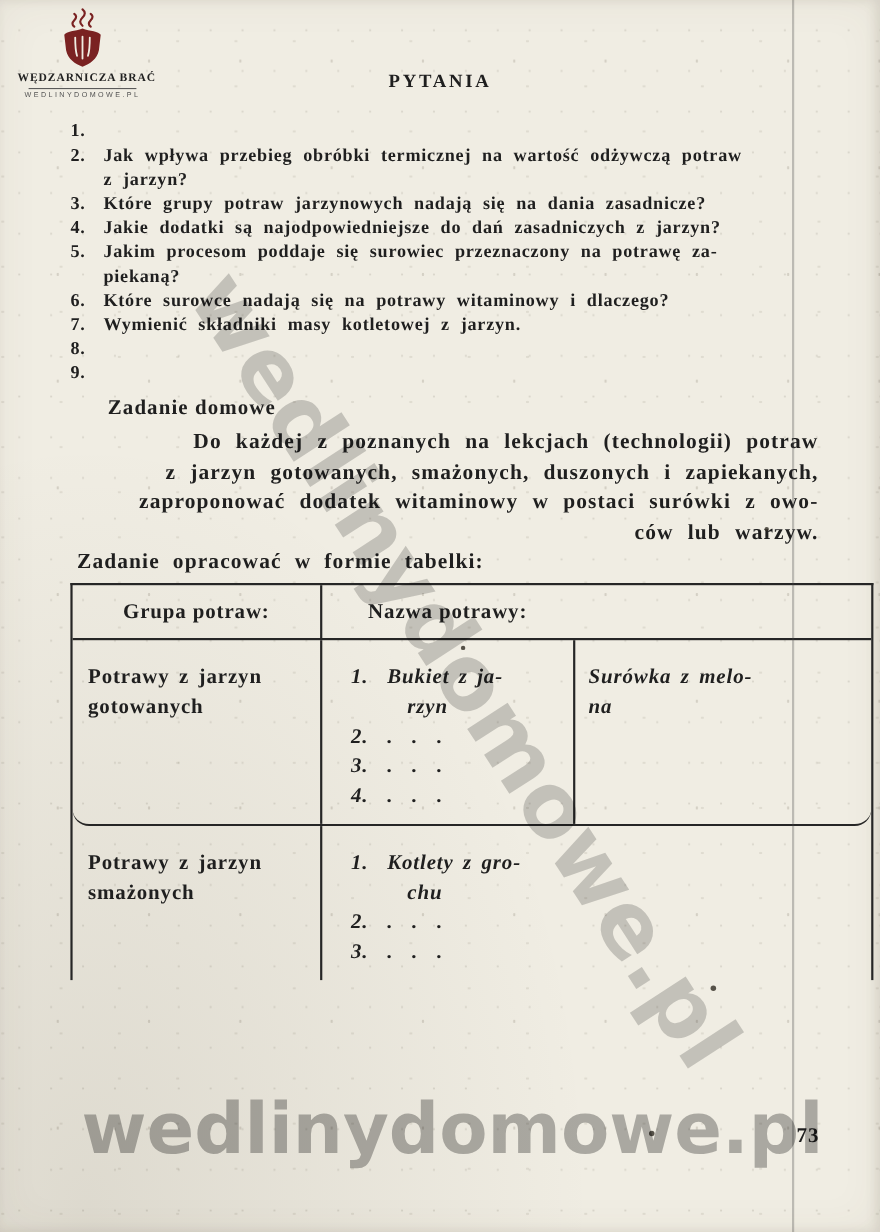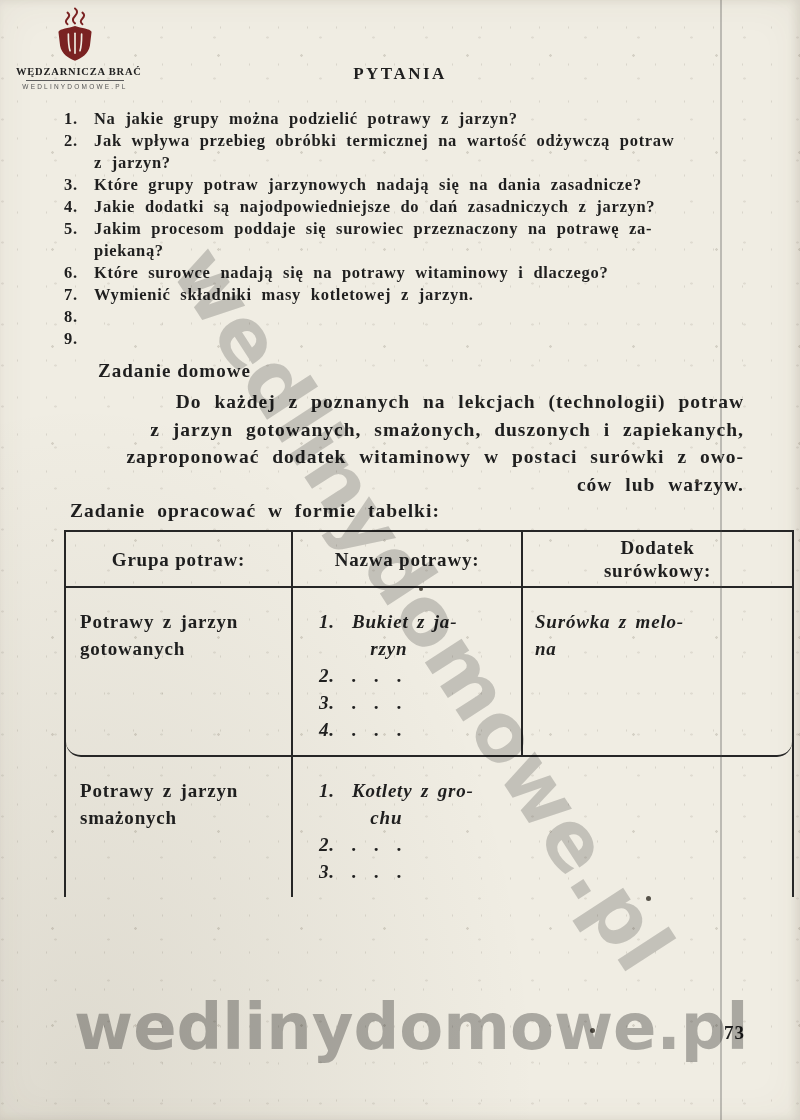--- a/index.html
+++ b/index.html
@@ -103,21 +103,20 @@
     <div class="logo-brand">WĘDZARNICZA BRAĆ</div>
     <div class="logo-rule"></div>
     <div class="logo-site">WEDLINYDOMOWE.PL</div>
   </div>
 
   <div class="title">PYTANIA</div>
 
   <div class="questions">
   <div class="q">
     <span class="q-num">1.</span>
-    <span class="q-text">Na jakie grupy można podzielić potrawy z jarzyn?</span>
   </div>
 
   <div class="q">
     <span class="q-num">2.</span>
     <span class="q-text">Jak wpływa przebieg obróbki termicznej na wartość odżywczą potraw
 z jarzyn?</span>
   </div>
 
   <div class="q">
     <span class="q-num">3.</span>
@@ -158,22 +157,20 @@
   <div class="paragraph">Do każdej z poznanych na lekcjach (technologii) potraw
 z jarzyn gotowanych, smażonych, duszonych i zapiekanych,
 zaproponować dodatek witaminowy w postaci surówki z owo-
 ców lub warzyw.</div>
   <div class="instruction">Zadanie opracować w formie tabelki:</div>
 
   <div class="table">
     <div class="thead">
       <div class="th">Grupa potraw:</div>
       <div class="th">Nazwa potrawy:</div>
-      <div class="th">Dodatek
-surówkowy:</div>
     </div>
     <div class="tbody">
   <div class="trow">
     <div class="td group">Potrawy z jarzyn
 gotowanych</div>
     <div class="td dishes"><div class="dish-line">1.  Bukiet z ja-
       rzyn</div><div class="dish-line">2.  .  .  .</div><div class="dish-line">3.  .  .  .</div><div class="dish-line">4.  .  .  .</div></div>
     <div class="td salad">Surówka z melo-
 na</div>
   </div>

